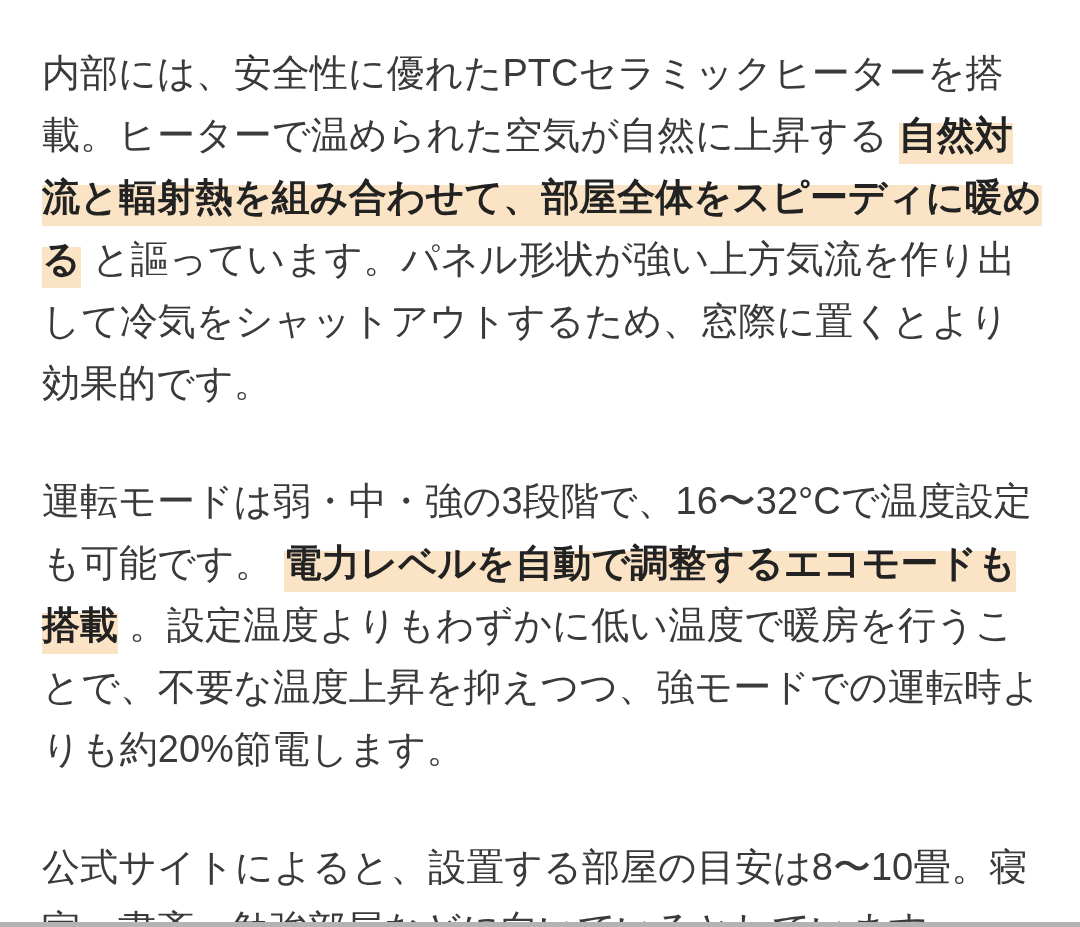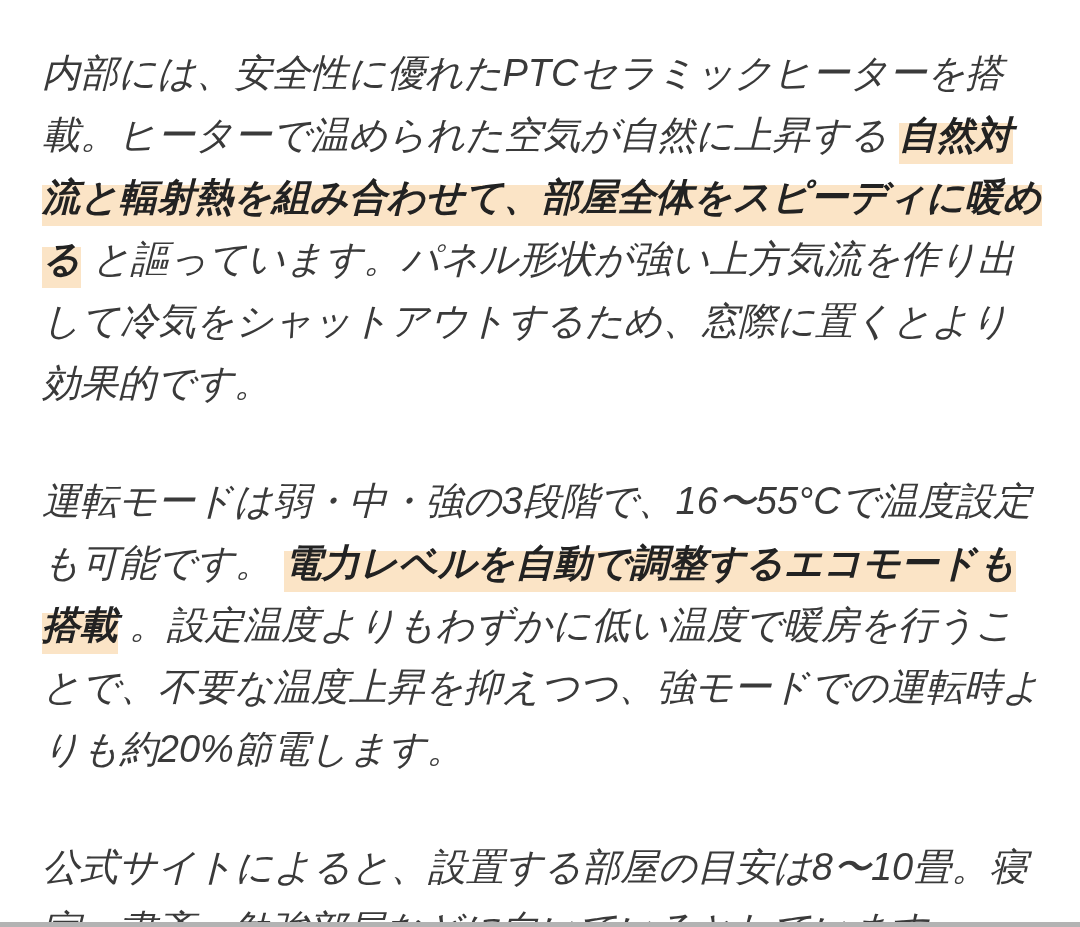--- a/index.html
+++ b/index.html
@@ -29,21 +29,20 @@
     line-height: 62px;
     text-align: left;
     overflow-wrap: break-word;
   }
   .para {
     margin: 0 0 56px 0;
   }
   .para span,
   .para mark {
     white-space: normal;
-    font-style: italic;
   }
   mark.hl {
     font-weight: 700;
     color: var(--bold-text);
     background: linear-gradient(to bottom, transparent 18%, var(--highlight) 18%);
     padding-bottom: 8px;
     margin-left: 11px;
     margin-right: 11px;
   }
   .bottom-bar {
@@ -53,17 +52,17 @@
     width: 100%;
     height: 5px;
     background: var(--bottom-bar);
   }
 </style>
 </head>
 <body>
 
 <main class="article">
     <p class="para"><span>内部には、安全性に優れたPTCセラミックヒーターを搭載。ヒーターで温められた空気が自然に上昇する</span><mark class="hl">自然対流と輻射熱を組み合わせて、部屋全体をスピーディに暖める</mark><span>と謳っています。パネル形状が強い上方気流を作り出して冷気をシャットアウトするため、窓際に置くとより効果的です。</span></p>
-    <p class="para"><span>運転モードは弱・中・強の3段階で、16〜55°Cで温度設定も可能です。</span><mark class="hl">電力レベルを自動で調整するエコモードも搭載</mark><span>。設定温度よりもわずかに低い温度で暖房を行うことで、不要な温度上昇を抑えつつ、強モードでの運転時よりも約20%節電します。</span></p>
+    <p class="para"><span>運転モードは弱・中・強の3段階で、16〜32°Cで温度設定も可能です。</span><mark class="hl">電力レベルを自動で調整するエコモードも搭載</mark><span>。設定温度よりもわずかに低い温度で暖房を行うことで、不要な温度上昇を抑えつつ、強モードでの運転時よりも約20%節電します。</span></p>
     <p class="para"><span>公式サイトによると、設置する部屋の目安は8〜10畳。寝室・書斎・勉強部屋などに向いているとしています。</span></p>
   </main>
 
 <div class="bottom-bar"></div>
 
 </body></html>

